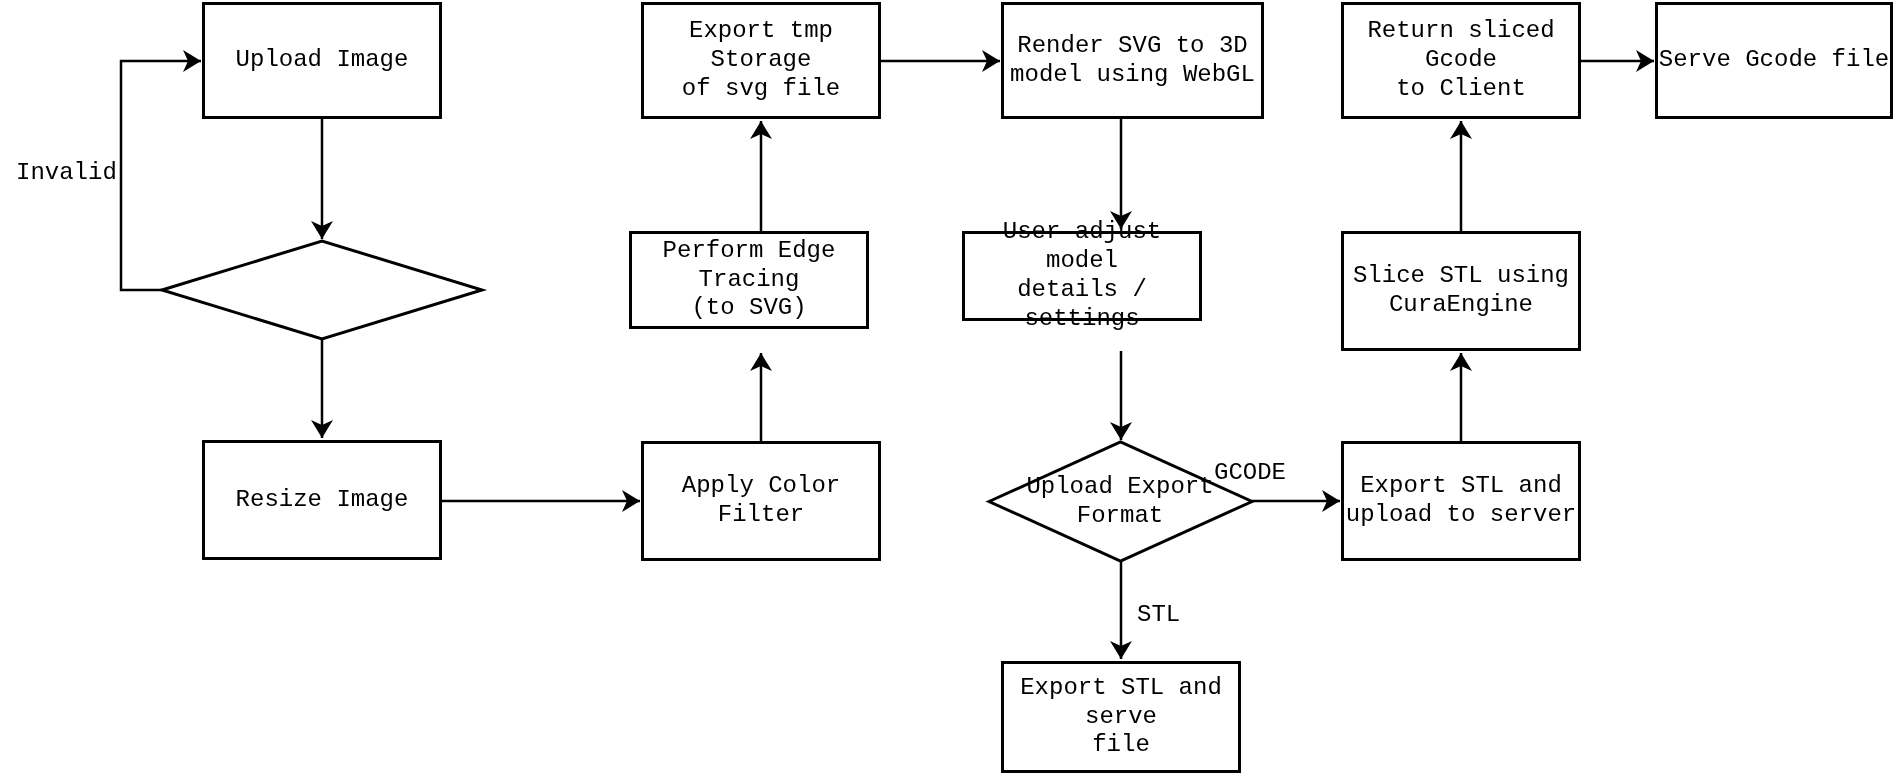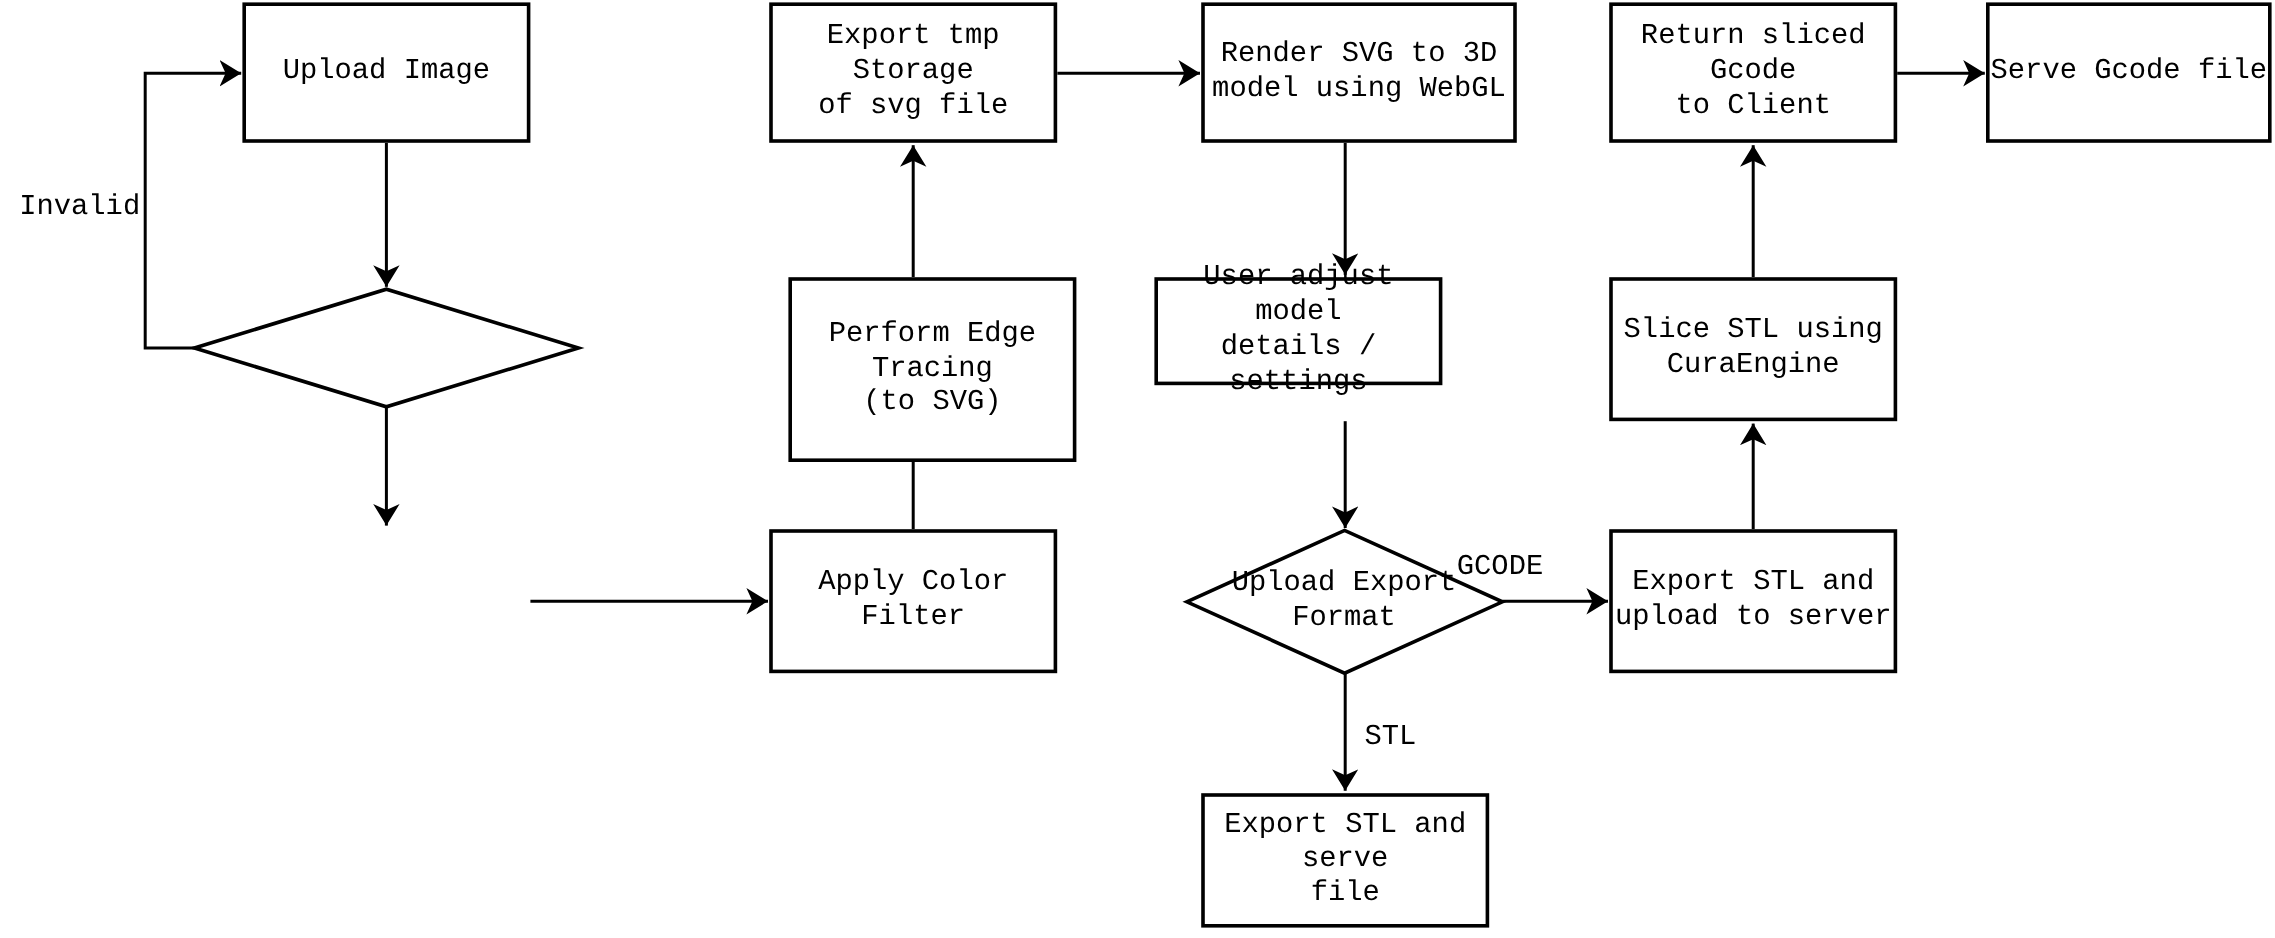--- a/index.html
+++ b/index.html
@@ -89,26 +89,29 @@
     <path class="edge" d="M 1580 61 L 1654 61" marker-end="url(#arrow)"></path>
 
     <polygon class="shape" points="162,290 322,241 482,290 322,339"></polygon>
     <polygon class="shape" points="989,501.5 1120.5,442 1252,501.5 1120.5,561"></polygon>
   </svg>
 
   <div class="node rect" style="left:202px;top:2px;width:240px;height:117px">
     <span class="nlabel">Upload Image</span>
   </div>
 
+  <div class="node rect" style="left:202px;top:440px;width:240px;height:120px">
+    <span class="nlabel">Resize Image</span>
+  </div>
 
   <div class="node rect" style="left:641px;top:441px;width:240px;height:120px">
     <span class="nlabel">Apply Color Filter</span>
   </div>
 
-  <div class="node rect" style="left:657px;top:231px;width:240px;height:154px">
+  <div class="node rect" style="left:629px;top:231px;width:240px;height:98px">
     <span class="nlabel">Perform Edge Tracing
 (to SVG)</span>
   </div>
 
   <div class="node rect" style="left:641px;top:2px;width:240px;height:117px">
     <span class="nlabel">Export tmp Storage
 of svg file</span>
   </div>
 
   <div class="node rect" style="left:1001px;top:2px;width:263px;height:117px">

